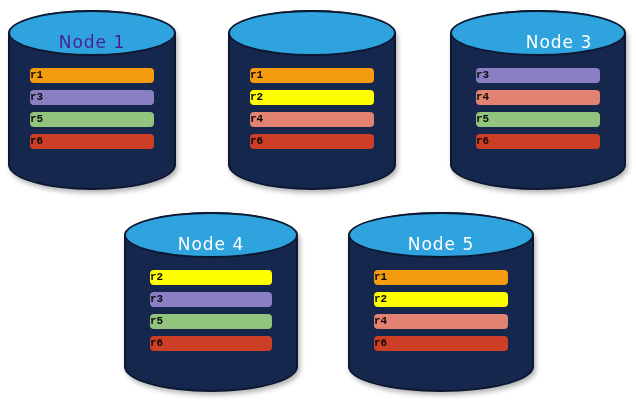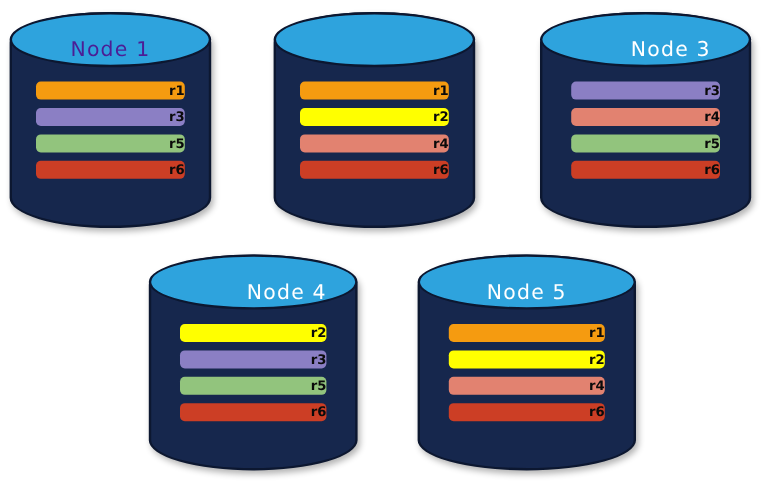--- a/index.html
+++ b/index.html
@@ -74,23 +74,24 @@
     flex-direction: column;
   }
 
   .replica-bar {
     height: 15px;
     border-radius: 4px;
     color: #0a0a0a;
     font-size: 11px;
     font-weight: bold;
     line-height: 15px;
-    text-align: right;
+    text-align: left;
     margin-bottom: 7px;
     box-sizing: border-box;
+    font-family: Liberation Mono, monospace;
   }
   .replica-bar:last-child { margin-bottom: 0; }
 </style>
 </head>
 <body>
 
 <div id="canvas">
     <div class="node" style="left: 8px; top: 10px; width: 168px; height: 180px;">
       <div class="cyl-body" style="background: rgb(22, 39, 77); border-color: rgb(12, 23, 48);"></div>
       <div class="cyl-top" style="height: 46px; background: rgb(46, 163, 221); border-color: rgb(12, 23, 48);"></div>
@@ -119,29 +120,29 @@
       <div class="replicas" style="top: 58px; padding-left: 26px; padding-right: 26px; box-sizing: border-box;">
         <div class="replica-bar" style="background: rgb(139, 127, 196); color: rgb(10, 10, 10);">r3</div>
         <div class="replica-bar" style="background: rgb(226, 130, 112); color: rgb(10, 10, 10);">r4</div>
         <div class="replica-bar" style="background: rgb(146, 196, 125); color: rgb(10, 10, 10);">r5</div>
         <div class="replica-bar" style="background: rgb(204, 62, 37); color: rgb(10, 10, 10);">r6</div>
       </div>
     </div>
     <div class="node" style="left: 124px; top: 212px; width: 174px; height: 180px;">
       <div class="cyl-body" style="background: rgb(22, 39, 77); border-color: rgb(12, 23, 48);"></div>
       <div class="cyl-top" style="height: 46px; background: rgb(46, 163, 221); border-color: rgb(12, 23, 48);"></div>
-      <div class="cyl-label" style="top: 22px; color: rgb(255, 255, 255); margin-left: 28px;">Node 4</div>
+      <div class="cyl-label" style="top: 22px; color: rgb(255, 255, 255);">Node 4</div>
       <div class="replicas" style="top: 58px; padding-left: 26px; padding-right: 26px; box-sizing: border-box;">
         <div class="replica-bar" style="background: rgb(255, 255, 0); color: rgb(10, 10, 10);">r2</div>
         <div class="replica-bar" style="background: rgb(139, 127, 196); color: rgb(10, 10, 10);">r3</div>
         <div class="replica-bar" style="background: rgb(146, 196, 125); color: rgb(10, 10, 10);">r5</div>
         <div class="replica-bar" style="background: rgb(204, 62, 37); color: rgb(10, 10, 10);">r6</div>
       </div>
     </div>
-    <div class="node" style="left: 348px; top: 212px; width: 182px; height: 180px;">
+    <div class="node" style="left: 348px; top: 212px; width: 141px; height: 180px; padding-left: 45px;">
       <div class="cyl-body" style="background: rgb(22, 39, 77); border-color: rgb(12, 23, 48);"></div>
       <div class="cyl-top" style="height: 46px; background: rgb(46, 163, 221); border-color: rgb(12, 23, 48);"></div>
       <div class="cyl-label" style="top: 22px; color: rgb(255, 255, 255);">Node 5</div>
       <div class="replicas" style="top: 58px; padding-left: 26px; padding-right: 26px; box-sizing: border-box;">
         <div class="replica-bar" style="background: rgb(245, 155, 16); color: rgb(10, 10, 10);">r1</div>
         <div class="replica-bar" style="background: rgb(255, 255, 0); color: rgb(10, 10, 10);">r2</div>
         <div class="replica-bar" style="background: rgb(226, 130, 112); color: rgb(10, 10, 10);">r4</div>
         <div class="replica-bar" style="background: rgb(204, 62, 37); color: rgb(10, 10, 10);">r6</div>
       </div>
     </div>

